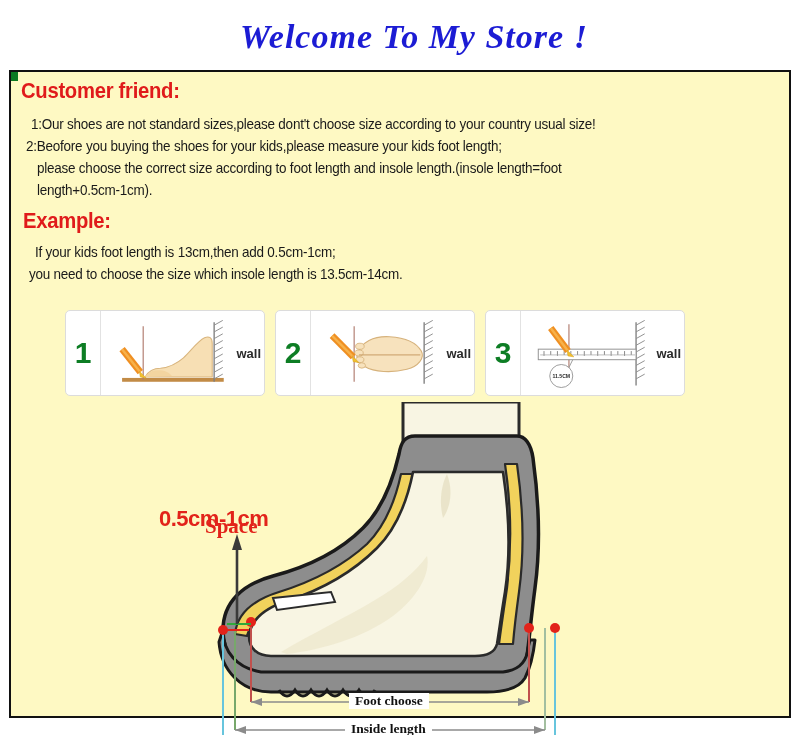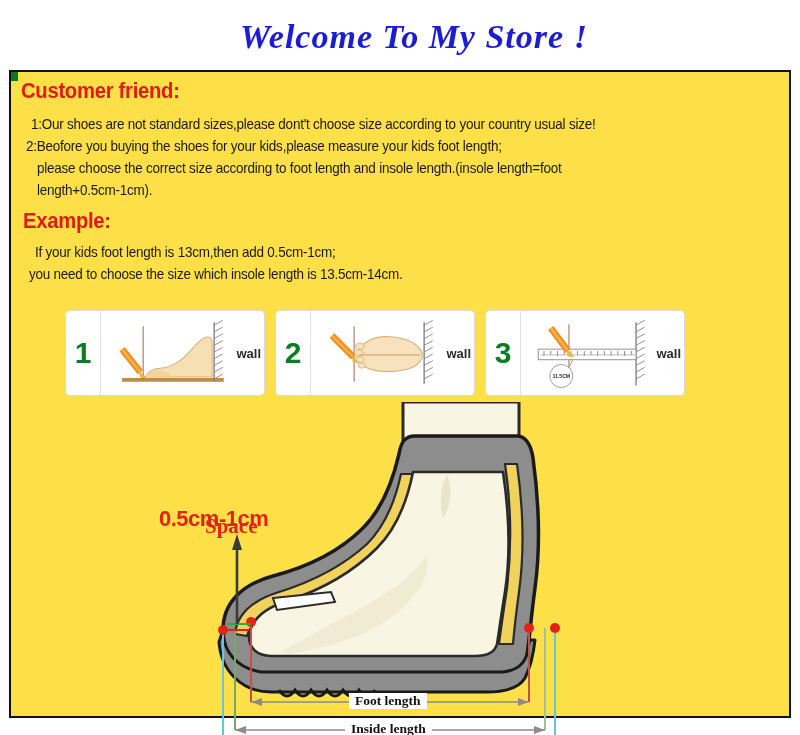--- a/index.html
+++ b/index.html
@@ -16,21 +16,21 @@
     font-style:italic;font-weight:bold;font-size:34px;letter-spacing:1px;
     color:#1c1cd4;
     white-space:nowrap;
     padding-left:14px;
   }
 
   
   .panel{
     position:absolute;left:9px;top:70px;width:782px;height:648px;
     border:2px solid #111111;
-    box-sizing:border-box;background:#fde047;
+    box-sizing:border-box;background:#fef9c3;
   }
   .corner-tick{
     position:absolute;left:0px;top:0px;width:7px;height:9px;
     background:#0c7a22;
   }
 
   
   .hdr-red{
     position:absolute;color:#e01b1b;font-weight:bold;
     font-family:"Liberation Sans", sans-serif;
@@ -353,18 +353,18 @@
       <g stroke="#8b8b8b" stroke-width="1.6">
         <line x1="92" y1="352" x2="424" y2="352"></line>
       </g>
       <polygon points="92,352 103,348 103,356" fill="#8b8b8b"></polygon>
       <polygon points="424,352 413,348 413,356" fill="#8b8b8b"></polygon>
     </svg>
 
     <span class="space-word">Space</span>
     <span class="space-val">0.5cm-1cm</span>
 
-    <span class="dim-label" style="left:218px;top:291px;">Foot length</span>
+    <span class="dim-label" style="left:218px;top:291px;">Foot choose</span>
     <span class="dim-label" style="left:214px;top:319px;">Inside length</span>
 
   </div>
 
 </div>
 
 </body></html>

